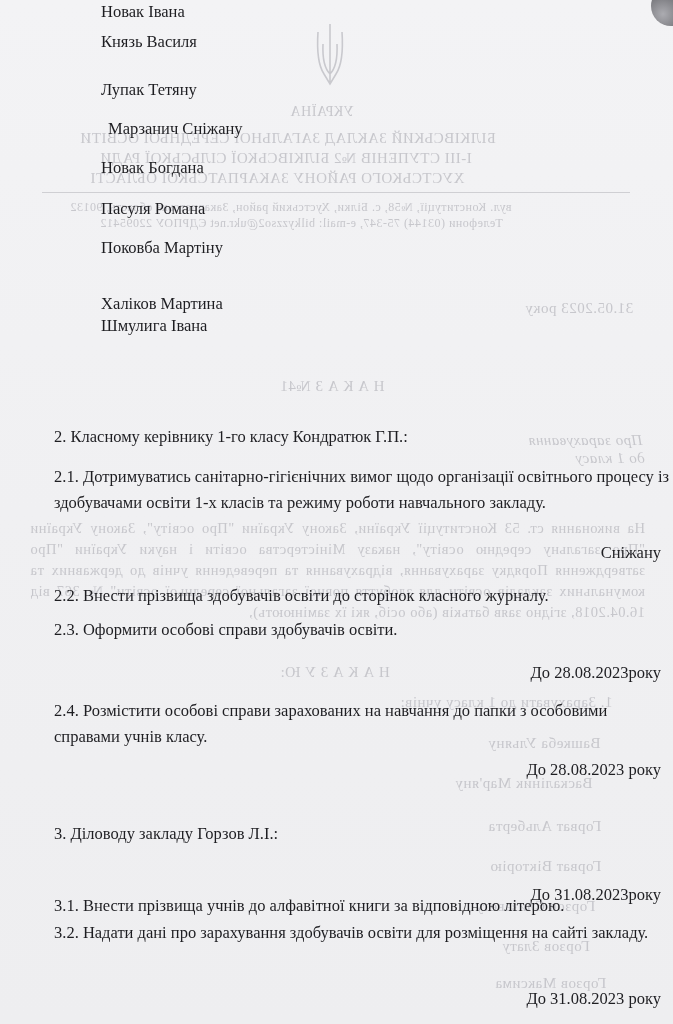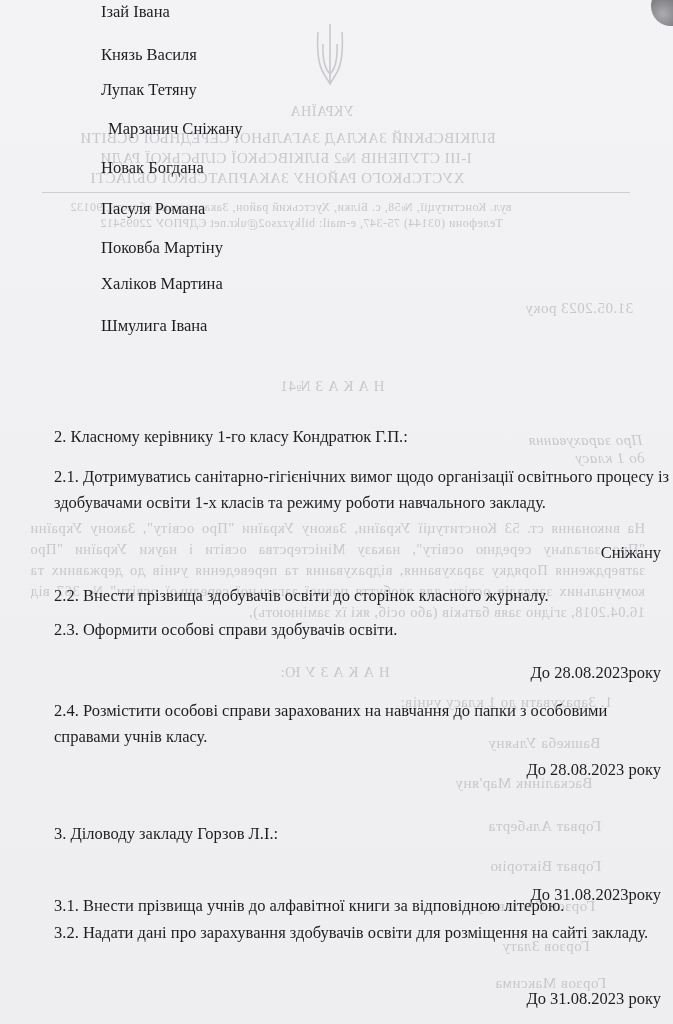--- a/index.html
+++ b/index.html
@@ -45,28 +45,28 @@
   <div class="ghost" style="left:400px;top:694px;">1. Зарахувати до 1 класу учнів:</div>
   <div class="ghost" style="left:488px;top:735px;">Вашкеба Ульяну</div>
   <div class="ghost" style="left:455px;top:775px;">Васкаліник Мар'яну</div>
   <div class="ghost" style="left:488px;top:818px;">Горват Альберта</div>
   <div class="ghost" style="left:490px;top:858px;">Горват Вікторію</div>
   <div class="ghost" style="left:475px;top:898px;">Горзов Єлизавету</div>
   <div class="ghost" style="left:502px;top:938px;">Горзов Злату</div>
   <div class="ghost" style="left:495px;top:975px;">Горзов Максима</div>
 
   <div>
-    <div class="t" style="left:101px;top:2px;">Ізай Івана</div>
-    <div class="t" style="left:101px;top:45px;">Князь Василя</div>
+    <div class="t" style="left:101px;top:2px;">Новак Івана</div>
+    <div class="t" style="left:101px;top:32px;">Князь Василя</div>
     <div class="t" style="left:101px;top:80px;">Лупак Тетяну</div>
     <div class="t" style="left:101px;top:119px;margin-left:7px;">Марзанич Сніжану</div>
     <div class="t" style="left:101px;top:158px;">Новак Богдана</div>
     <div class="t" style="left:101px;top:199px;">Пасуля Романа</div>
     <div class="t" style="left:101px;top:238px;">Поковба Мартіну</div>
-    <div class="t" style="left:101px;top:274px;">Халіков Мартина</div>
+    <div class="t" style="left:101px;top:294px;">Халіков Мартина</div>
     <div class="t" style="left:101px;top:316px;">Шмулига Івана</div>
   </div>
 
   <div>
     <div class="t" style="left:54px;top:427px;">2. Класному керівнику 1-го класу  Кондратюк Г.П.:</div>
     <div class="t wrap" style="left:54px;top:464px;">2.1. Дотримуватись санітарно-гігієнічних вимог щодо організації освітнього процесу із здобувачами освіти 1-х класів та режиму роботи навчального закладу.</div>
     <div class="t right" style="top:543px;">Сніжану</div>
     <div class="t" style="left:54px;top:586px;">2.2. Внести прізвища здобувачів освіти до сторінок класного журналу.</div>
     <div class="t" style="left:54px;top:620px;">2.3. Оформити особові справи здобувачів освіти.</div>
     <div class="t right" style="top:663px;">До 28.08.2023року</div>

